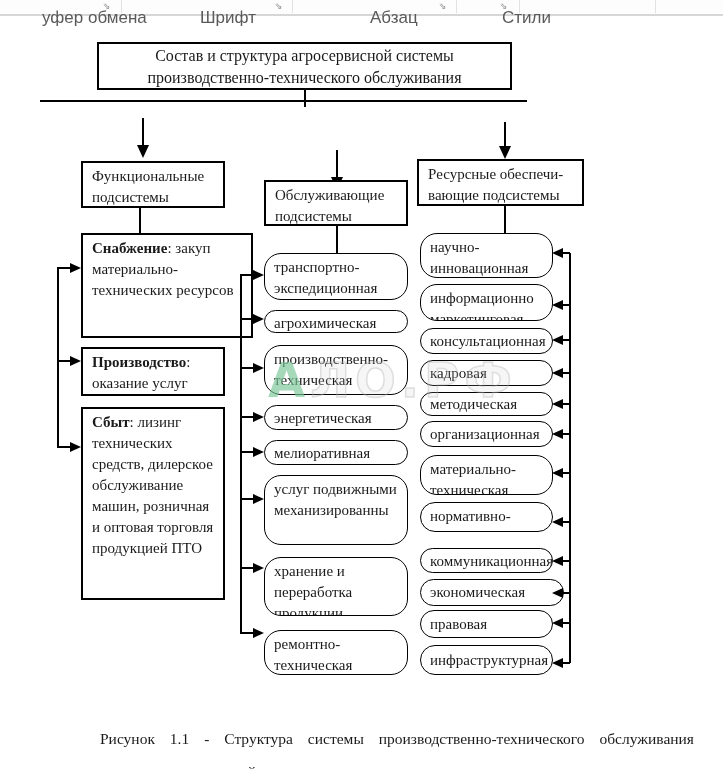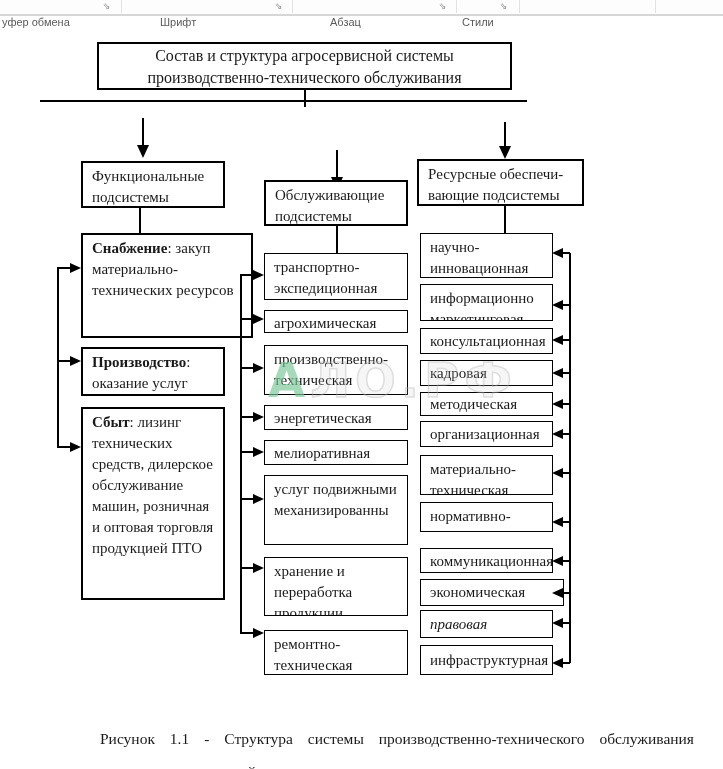--- a/index.html
+++ b/index.html
@@ -1,27 +1,27 @@
 <!DOCTYPE html>
 <html><head>
 <meta charset="utf-8">
 <style>
   html,body{margin:0;padding:0;background:#fff;}
   .screen{position:relative;width:723px;height:769px;background:#fff;overflow:hidden;
           font-family:"Liberation Serif","DejaVu Serif",serif;color:#1a1a1a;}
   
   .ribbon{position:absolute;left:0;top:0;width:723px;height:14px;background:#fdfdfd;
           border-bottom:2px solid #d6d6d6;font-family:"Liberation Sans","DejaVu Sans",sans-serif;}
-  .rlabel{position:absolute;top:16px;font-size:11px;color:#5a5a5a;white-space:nowrap;}
+  .rlabel{position:absolute;top:8px;font-size:17px;color:#5a5a5a;white-space:nowrap;margin-left:40px;}
   .launcher{position:absolute;top:1px;font-size:9px;color:#8f8f8f;line-height:11px;}
   .rsep{position:absolute;top:0;width:1px;height:13px;background:#e2e2e2;}
   
   .box{position:absolute;background:#fff;border:2px solid #000;box-sizing:border-box;
        overflow:hidden;font-size:15px;line-height:21px;padding:3px 9px;}
-  .thin{border-width:1.5px;}
+  .thin{border-width:1.5px;border-radius:17px;}
   .b{font-weight:bold;}
   .center{text-align:center;}
   .clip1{white-space:nowrap;}
   .vl{position:absolute;width:1.5px;background:#000;}
   .hl{position:absolute;height:1.5px;background:#000;}
   .tr-r{position:absolute;width:0;height:0;border-top:5px solid transparent;
         border-bottom:5px solid transparent;border-left:11px solid #000;}
   .tr-l{position:absolute;width:0;height:0;border-top:5px solid transparent;
         border-bottom:5px solid transparent;border-right:11px solid #000;}
   .tr-d{position:absolute;width:0;height:0;border-left:6px solid transparent;
@@ -172,21 +172,21 @@
   </div>
   <div class="box thin" style="left:420px;top:502px;width:133px;height:30px;">
     <span>нормативно-справочная</span>
   </div>
   <div class="box thin clip1" style="left:420px;top:548px;width:133px;height:25px;padding-top:2px;">
     <span>коммуникационная</span>
   </div>
   <div class="box thin clip1" style="left:420px;top:579px;width:144px;height:27px;padding-top:2px;">
     <span>экономическая</span>
   </div>
-  <div class="box thin clip1" style="left:420px;top:610px;width:133px;height:28px;padding-top:3px;font-style:italic;">
+  <div class="box thin clip1" style="left:420px;top:610px;width:133px;height:28px;padding-top:3px;">
     <span>правовая</span>
   </div>
   <div class="box thin clip1" style="left:420px;top:645px;width:133px;height:30px;padding-top:4px;">
     <span>инфраструктурная</span>
   </div>
 
   <div class="vl" style="left:569px;top:253px;height:410px;"></div>
   <div class="hl" style="left:562px;top:252px;width:8px;"></div>
   <div class="tr-l" style="left:552px;top:248px;"></div>
   <div class="hl" style="left:562px;top:304px;width:8px;"></div>

